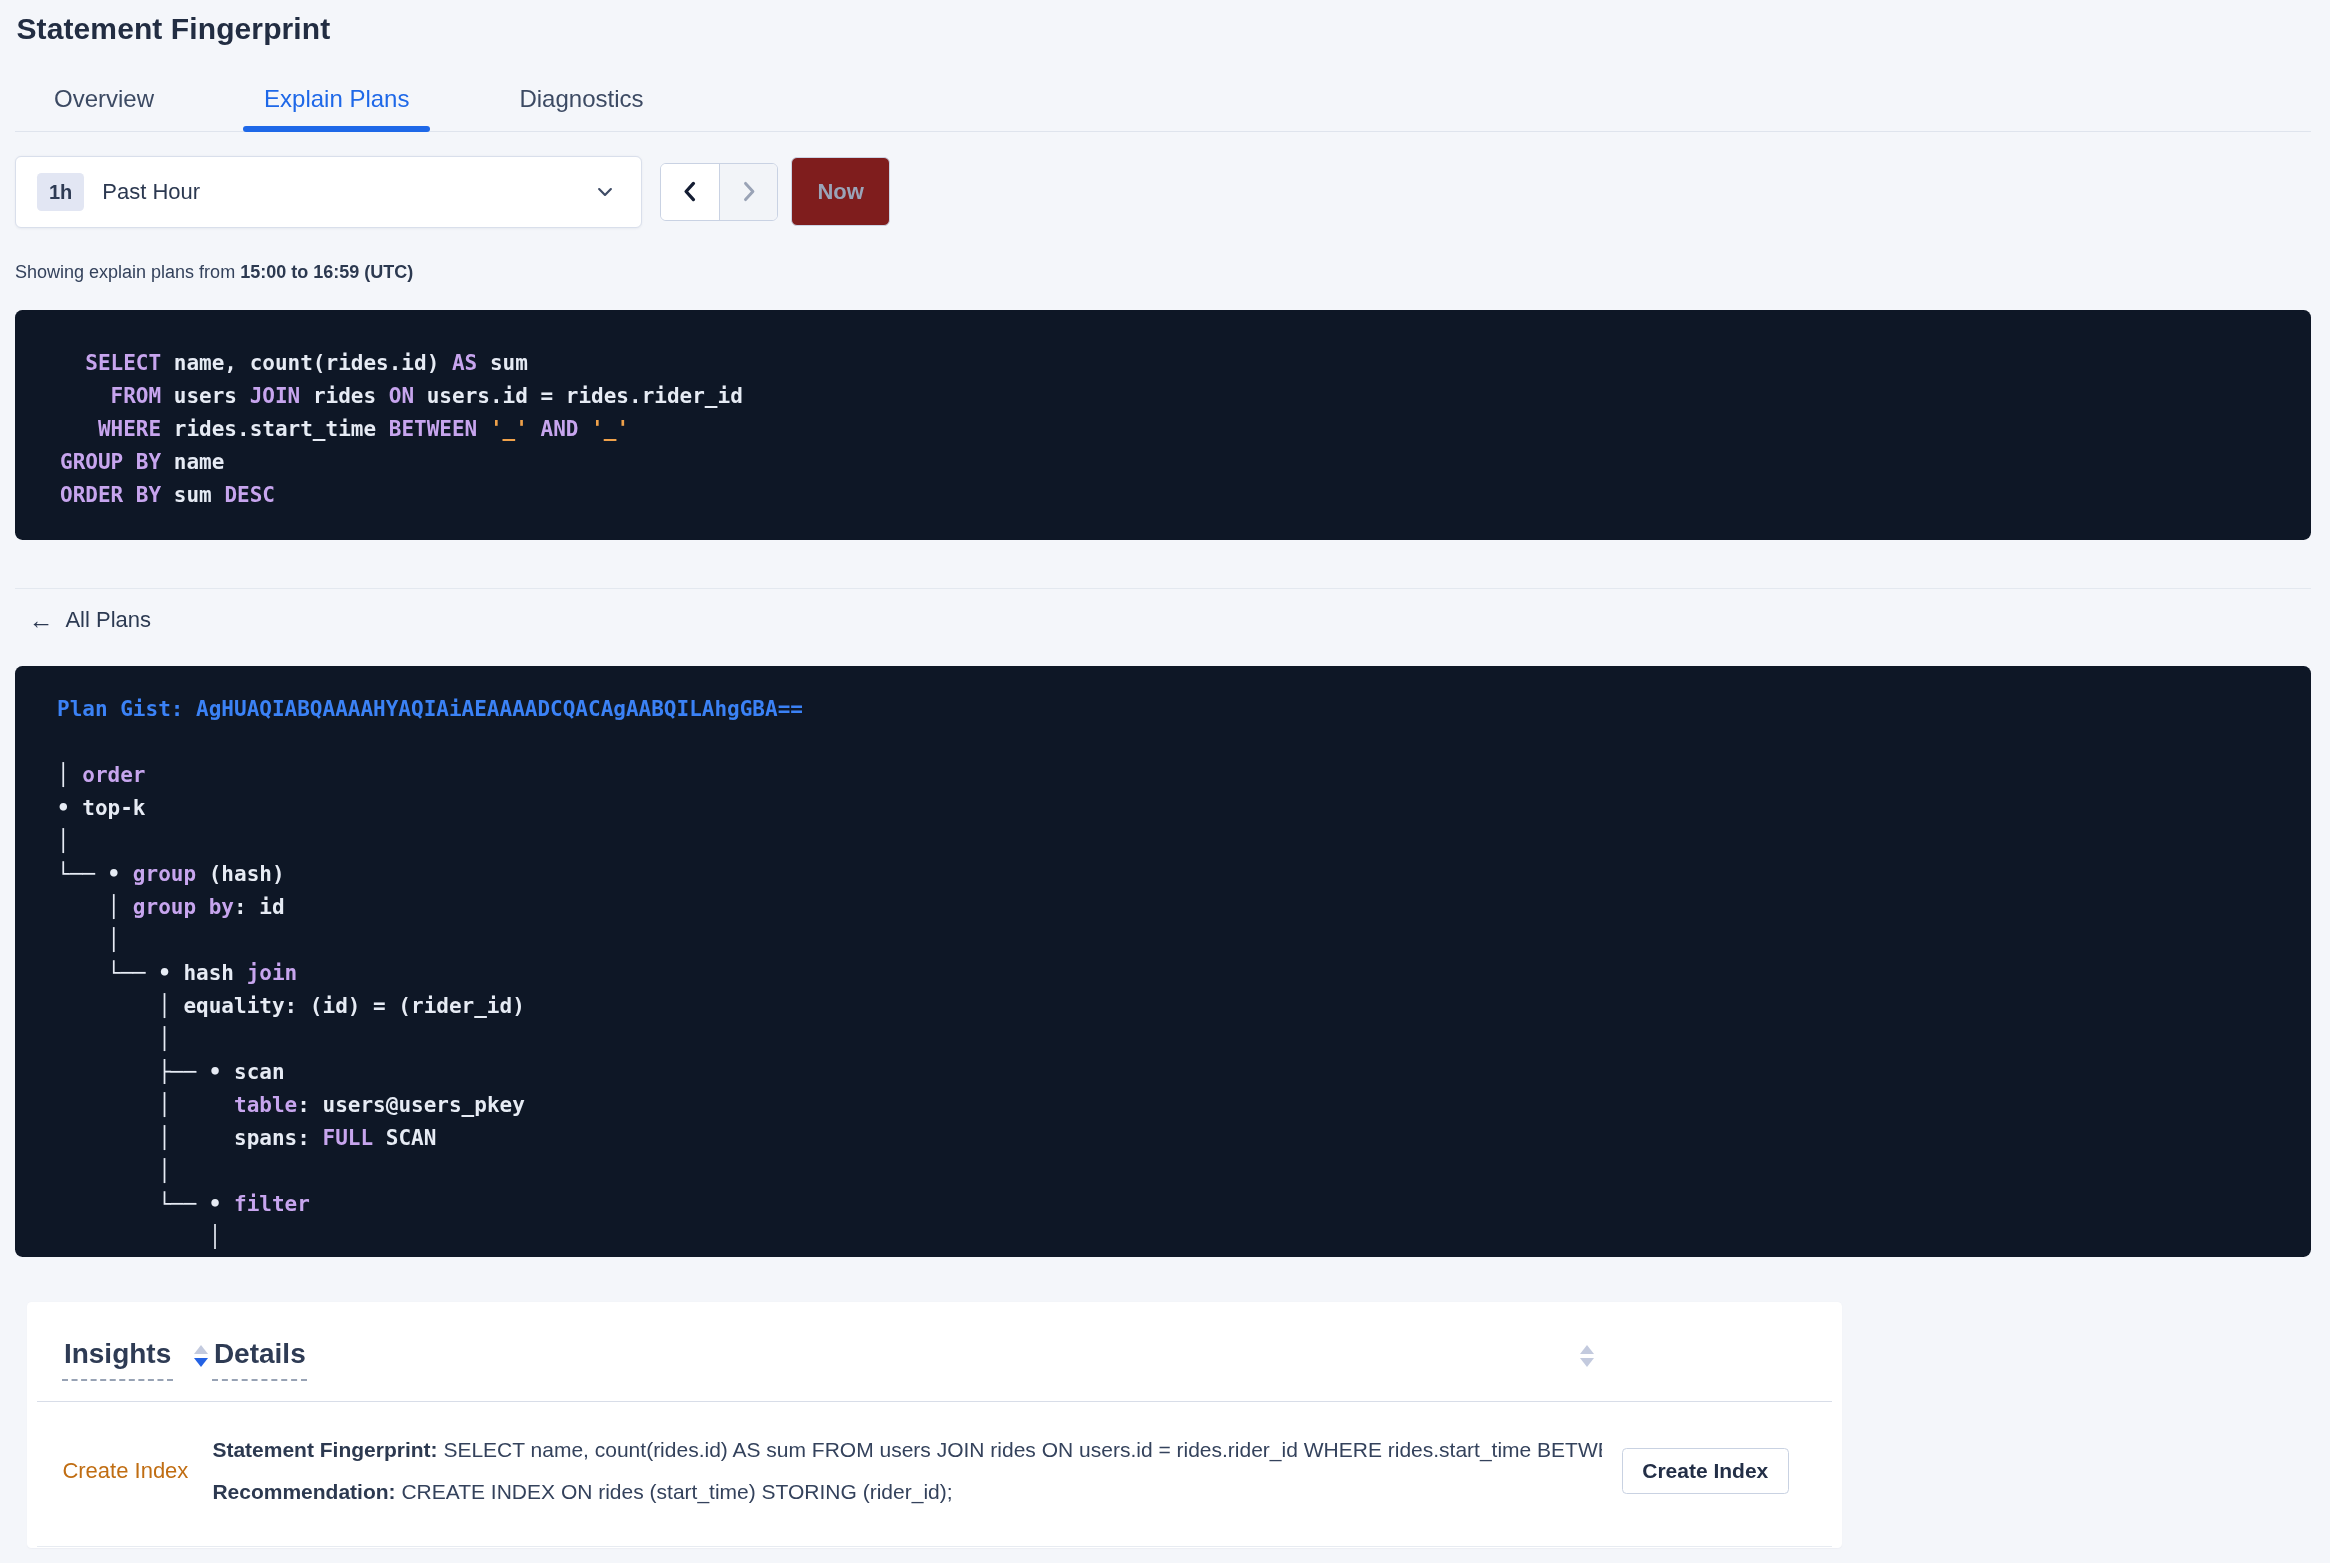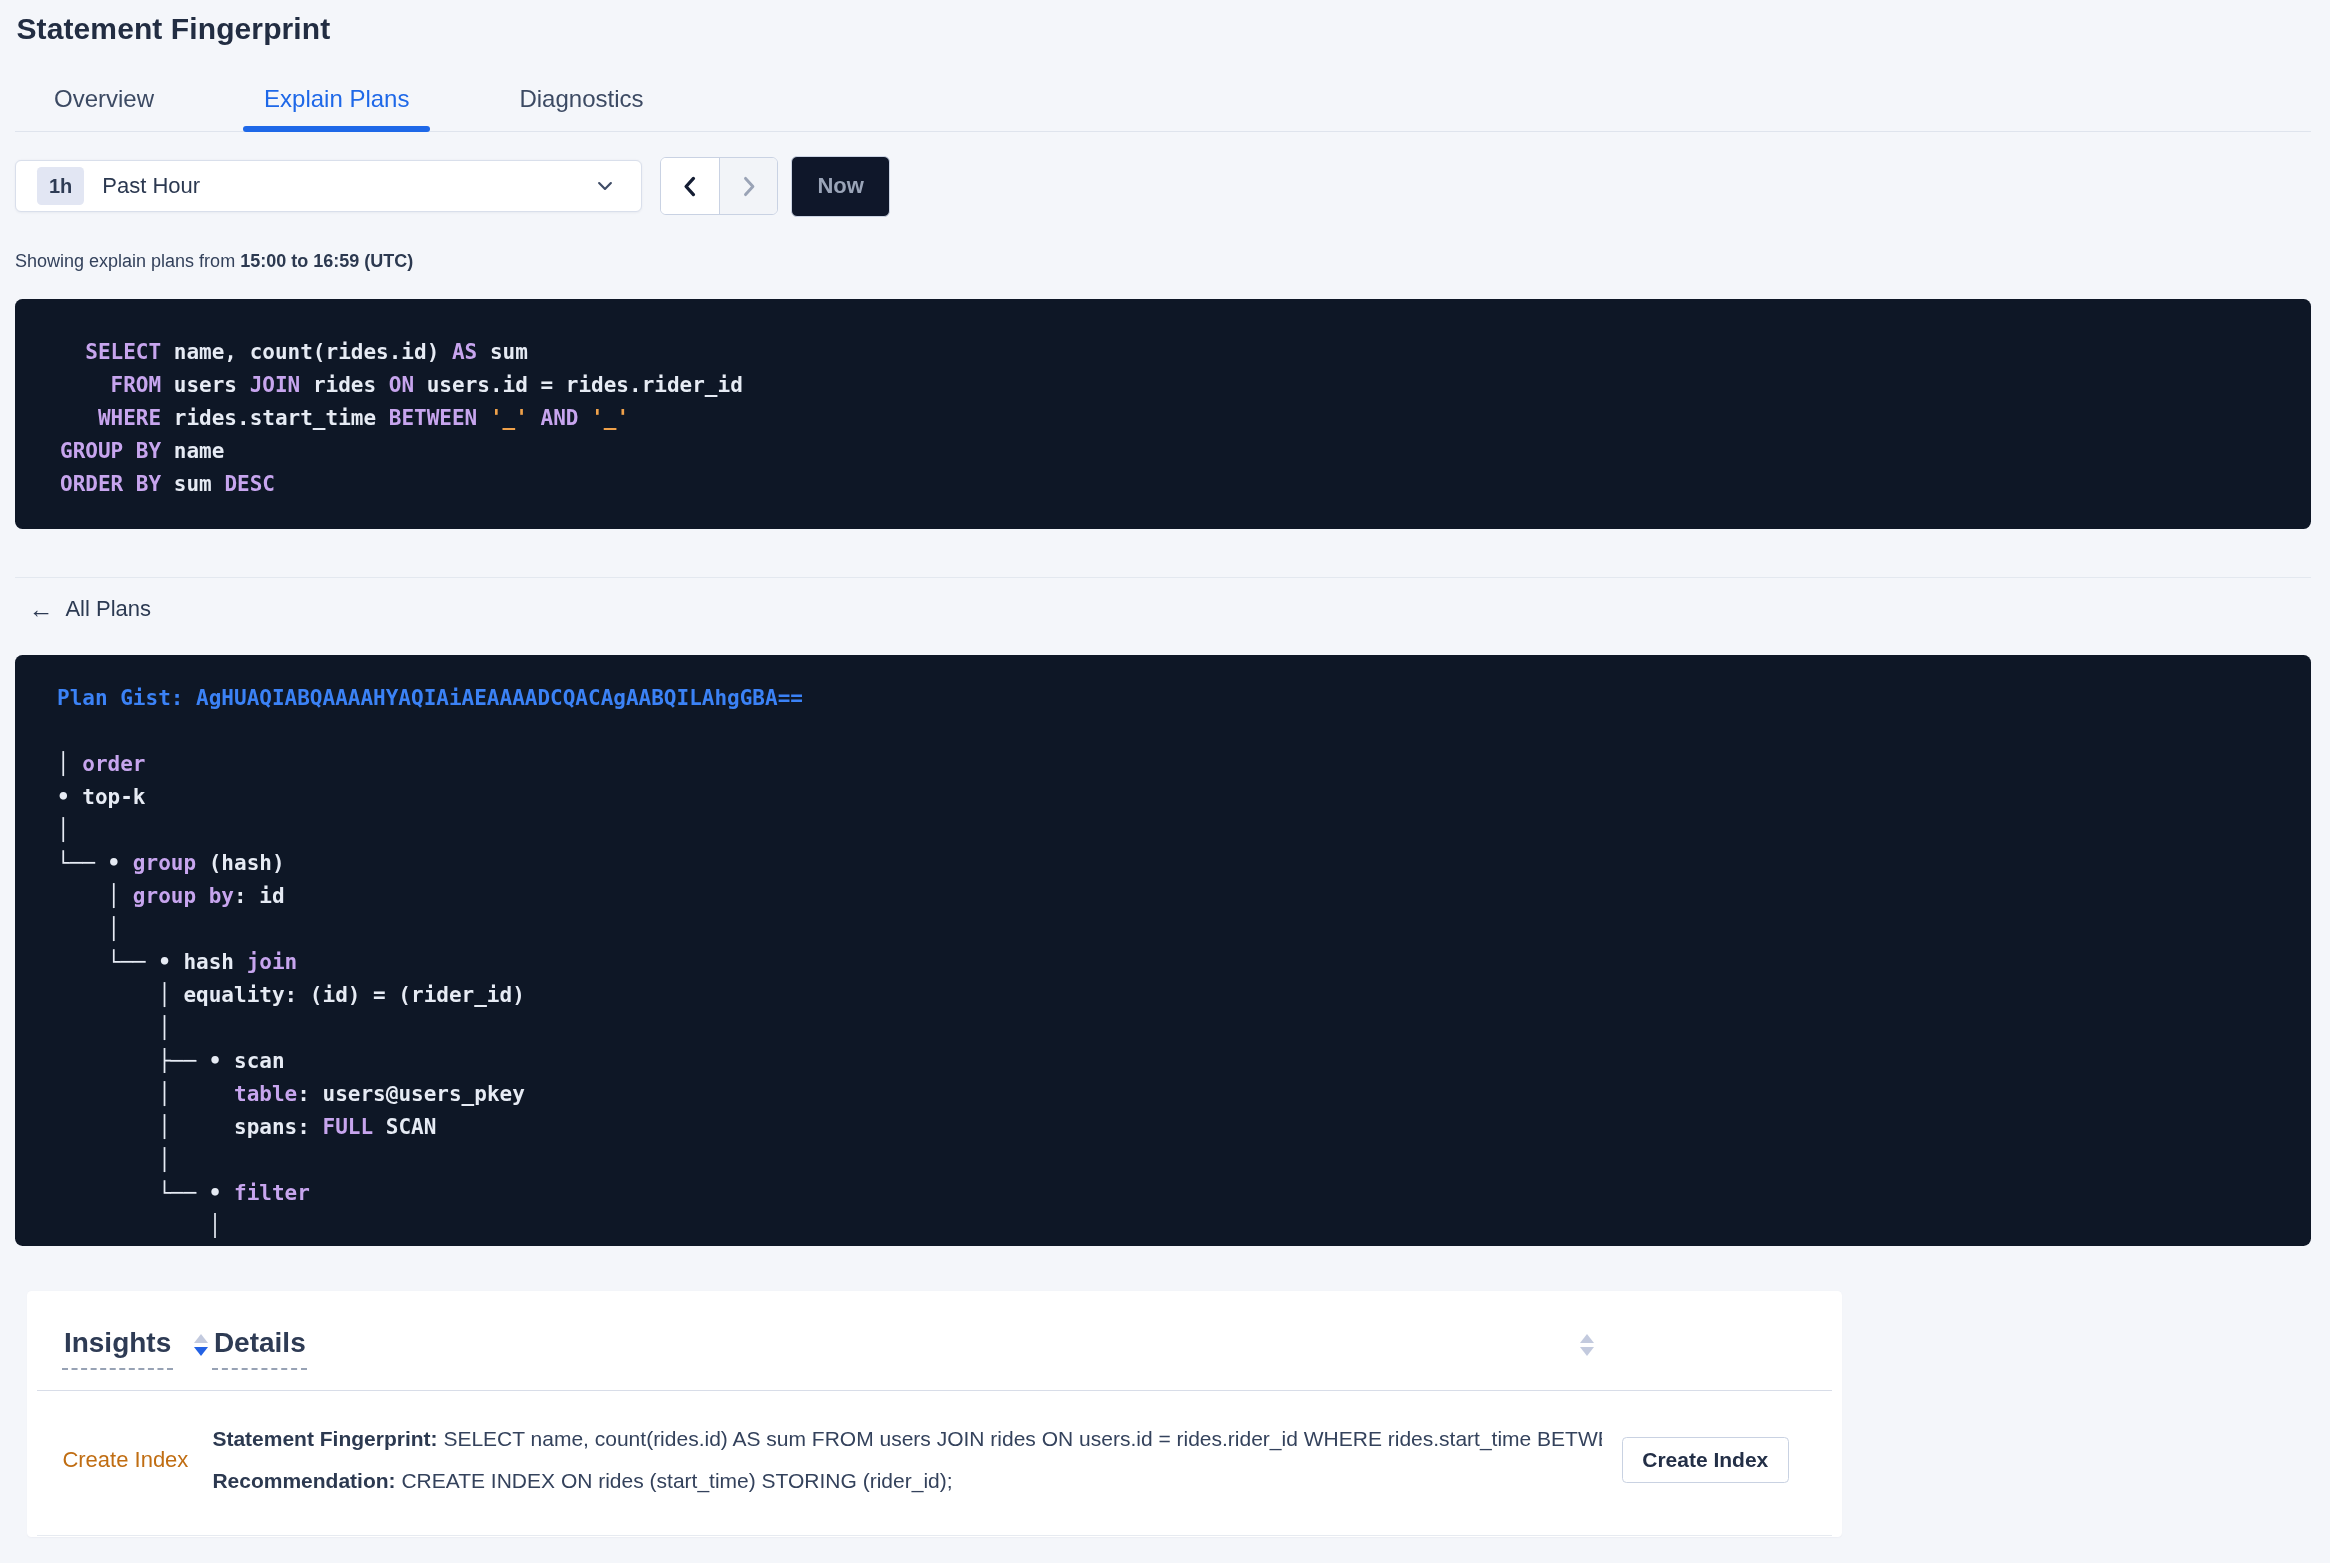--- a/index.html
+++ b/index.html
@@ -28,21 +28,21 @@
   }
   .tab.active { color: #1e68e8; }
   .tab.active::after {
     content: ""; position: absolute; left: 0; right: 0; bottom: -1.5px;
     height: 6px; border-radius: 3px; background: #1e68e8;
   }
 
   
   .time-row { display: flex; align-items: center; margin-top: 24px; }
   .time-select {
-    width: 627px; height: 52px; background: #ffffff;
+    width: 627px; height: 72px; background: #ffffff;
     border: 0.7px solid #d9dfeb; border-radius: 6px;
     display: flex; align-items: center;
     box-shadow: 0 0.7px 2.2px rgba(40,55,90,0.06);
     cursor: pointer;
   }
   .time-badge {
     margin-left: 21px; background: #e2e6f3; color: #2e3b54;
     font-size: 20px; font-weight: 700; border-radius: 4.5px;
     padding: 9px 12px; line-height: 1;
   }
@@ -55,22 +55,22 @@
     background: #ffffff;
   }
   .range-btn {
     width: 58px; display: flex; align-items: center; justify-content: center;
     cursor: pointer; background: #ffffff; border: none;
   }
   .range-btn + .range-btn { border-left: 0.7px solid #c9d2e3; }
   .range-btn.disabled { background: #f2f4f8; cursor: default; }
 
   .now-btn {
-    margin-left: 13.4px; height: 61px; padding: 0 25px;
-    border: 0.7px solid #ccd4e4; border-radius: 6px; background: #0f172a;
+    margin-left: 13.4px; height: 69px; padding: 0 25px;
+    border: 0.7px solid #ccd4e4; border-radius: 6px; background: #7f1d1d;
     font-size: 22px; font-weight: 700; color: #9aa4b8; cursor: default;
     font-family: "Liberation Sans", sans-serif;
   }
 
   
   .status-line { margin-top: 34px; font-size: 18px; color: #34425c; }
   .status-line b { font-weight: 700; color: #2c3950; }
 
   
   .code-box {

